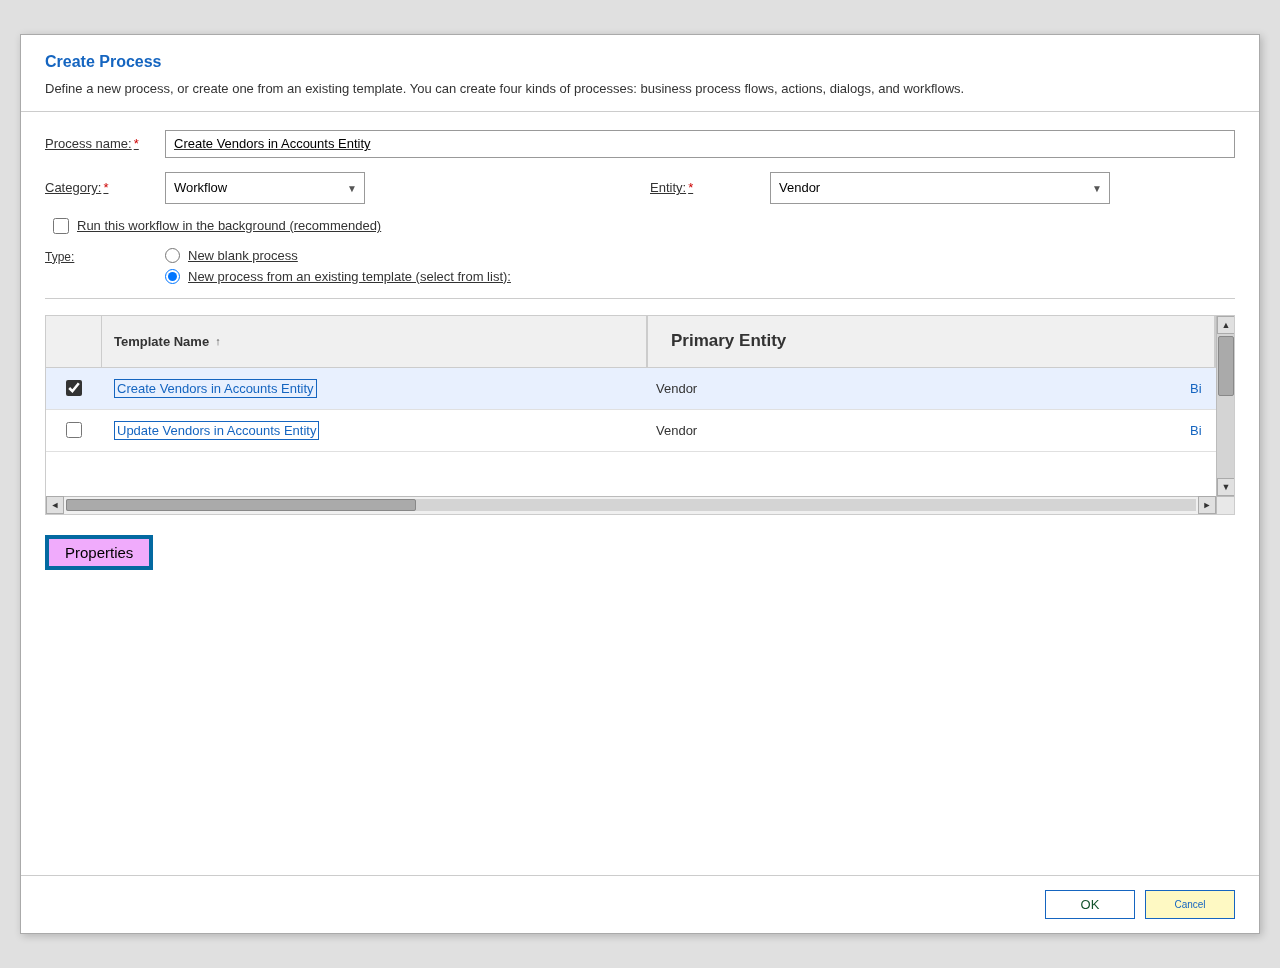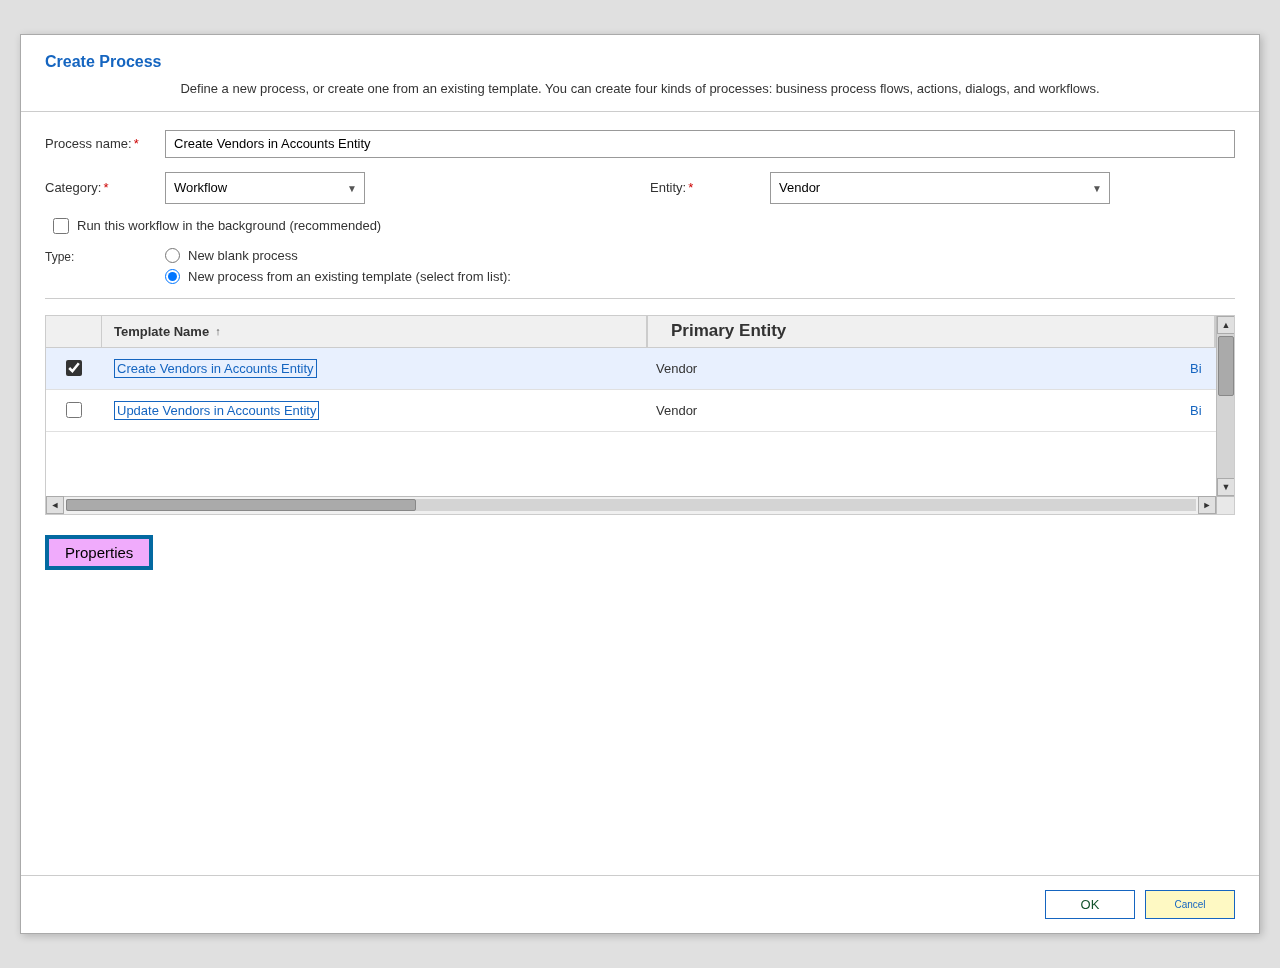--- a/index.html
+++ b/index.html
@@ -31,25 +31,25 @@
     .dialog-title {
       font-size: 16px;
       font-weight: bold;
       color: #1565c0;
       margin-bottom: 8px;
     }
     .dialog-description {
       font-size: 13px;
       color: #333;
       line-height: 1.5;
-      text-align: center;
     }
     .dialog-body {
       padding: 18px 24px;
       flex: 1;
+      text-decoration: underline;
     }
     .form-row {
       display: flex;
       align-items: center;
       margin-bottom: 14px;
     }
     .form-label {
       font-size: 13px;
       color: #333;
       min-width: 120px;
@@ -152,21 +152,21 @@
     .divider {
       border: none;
       border-top: 1px solid #ccc;
       margin: 10px 0 16px 0;
     }
     .table-header {
       background: #f0f0f0;
       display: flex;
       align-items: center;
       border-bottom: 1px solid #ccc;
-      height: 32px;
+      height: 52px;
       padding: 0;
     }
     .th-checkbox-col {
       width: 56px;
       min-width: 56px;
       border-right: 1px solid #ccc;
       height: 100%;
     }
     .th-name {
       flex: 1;

